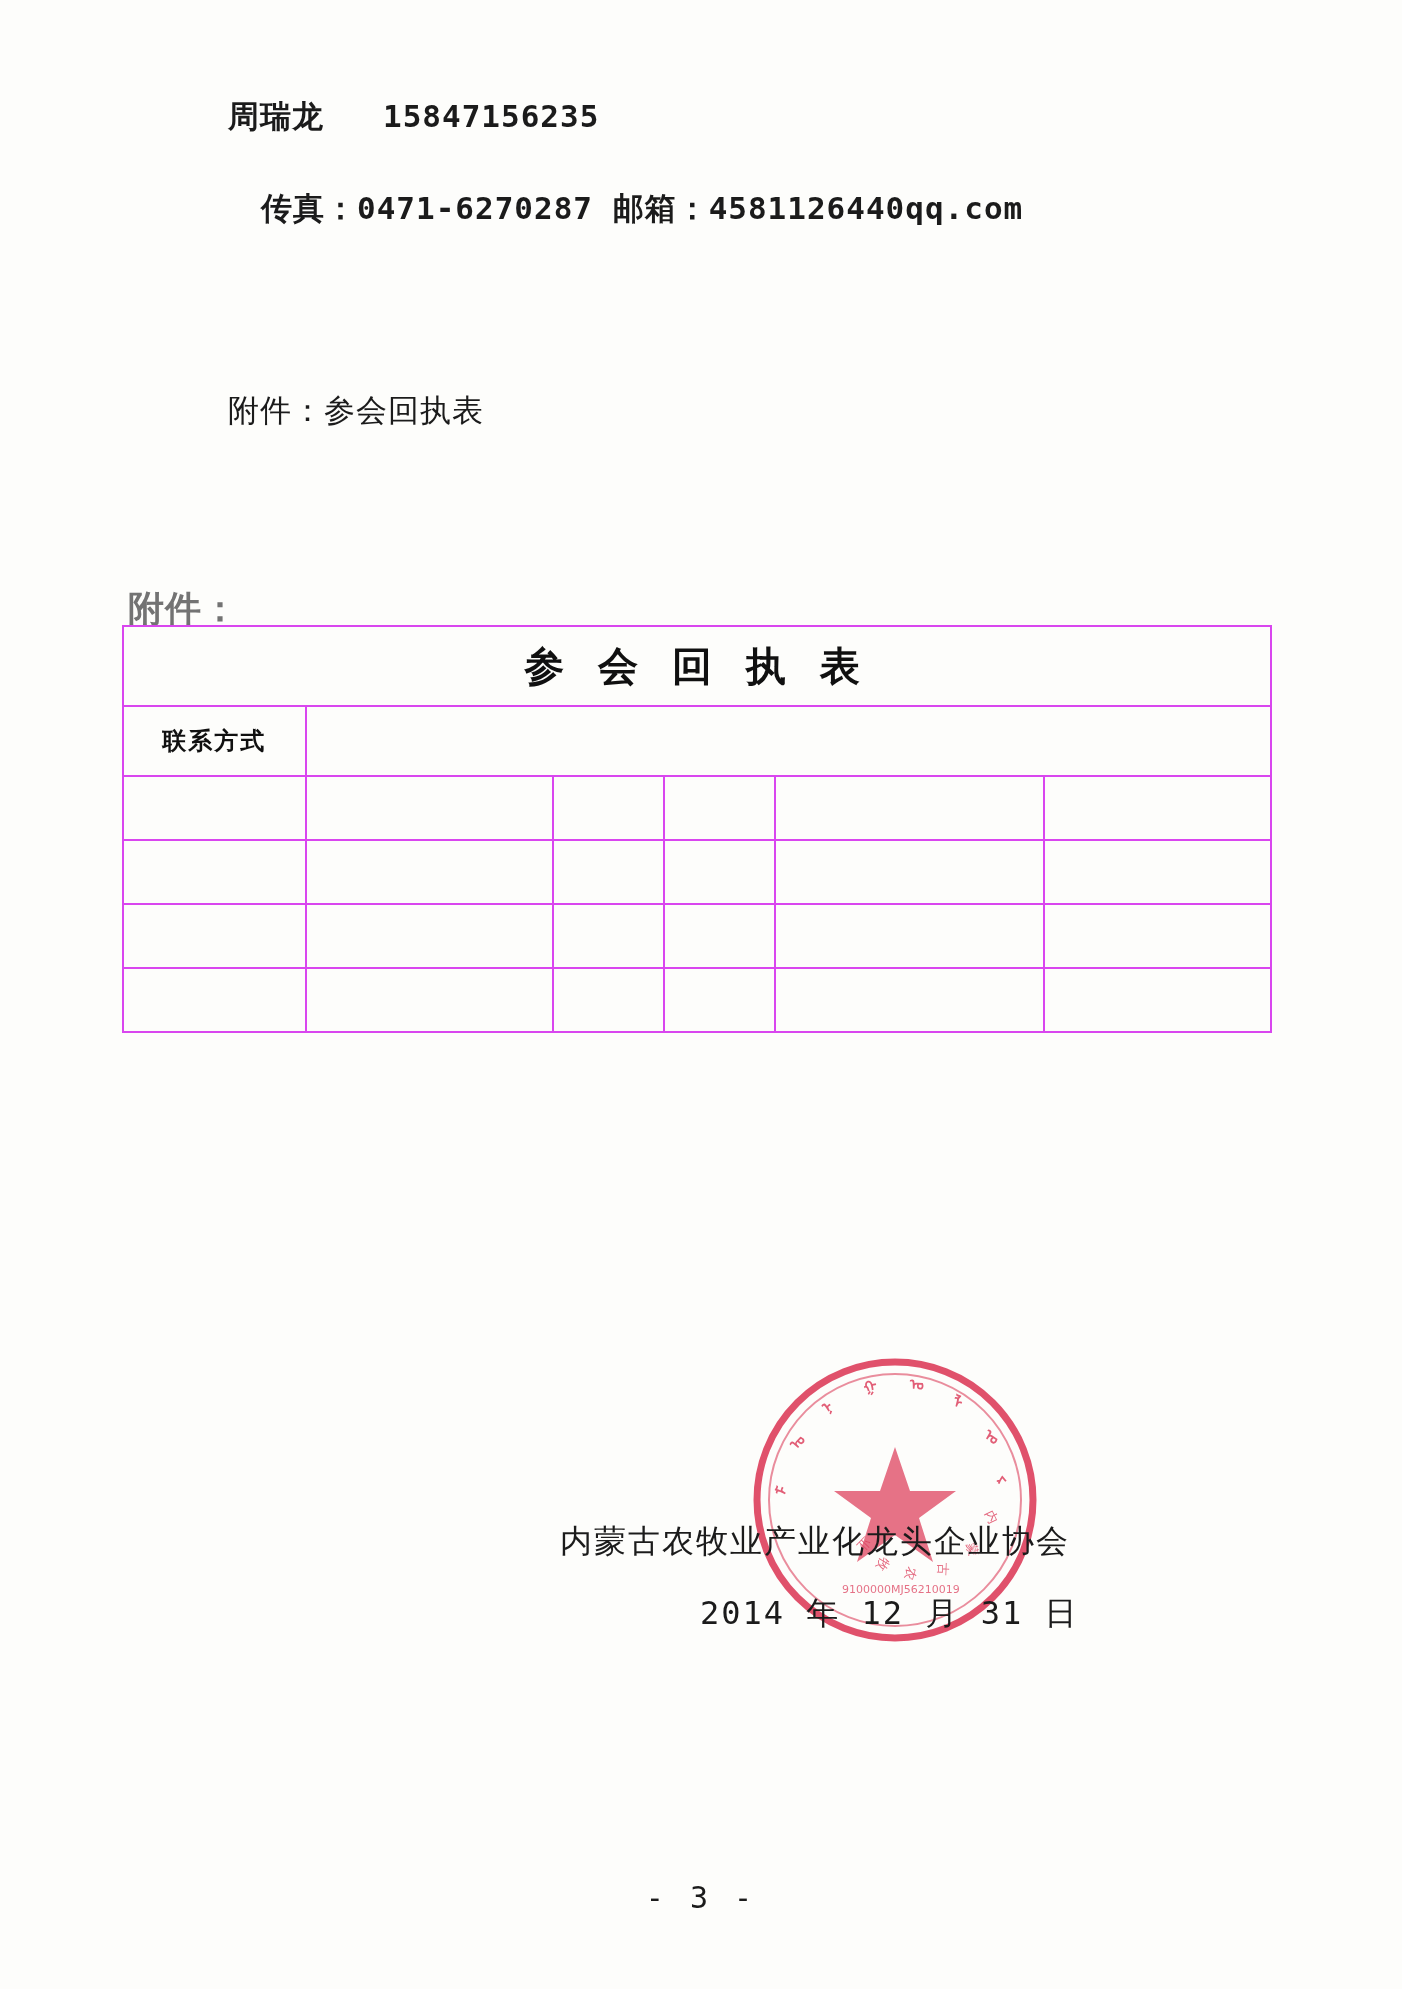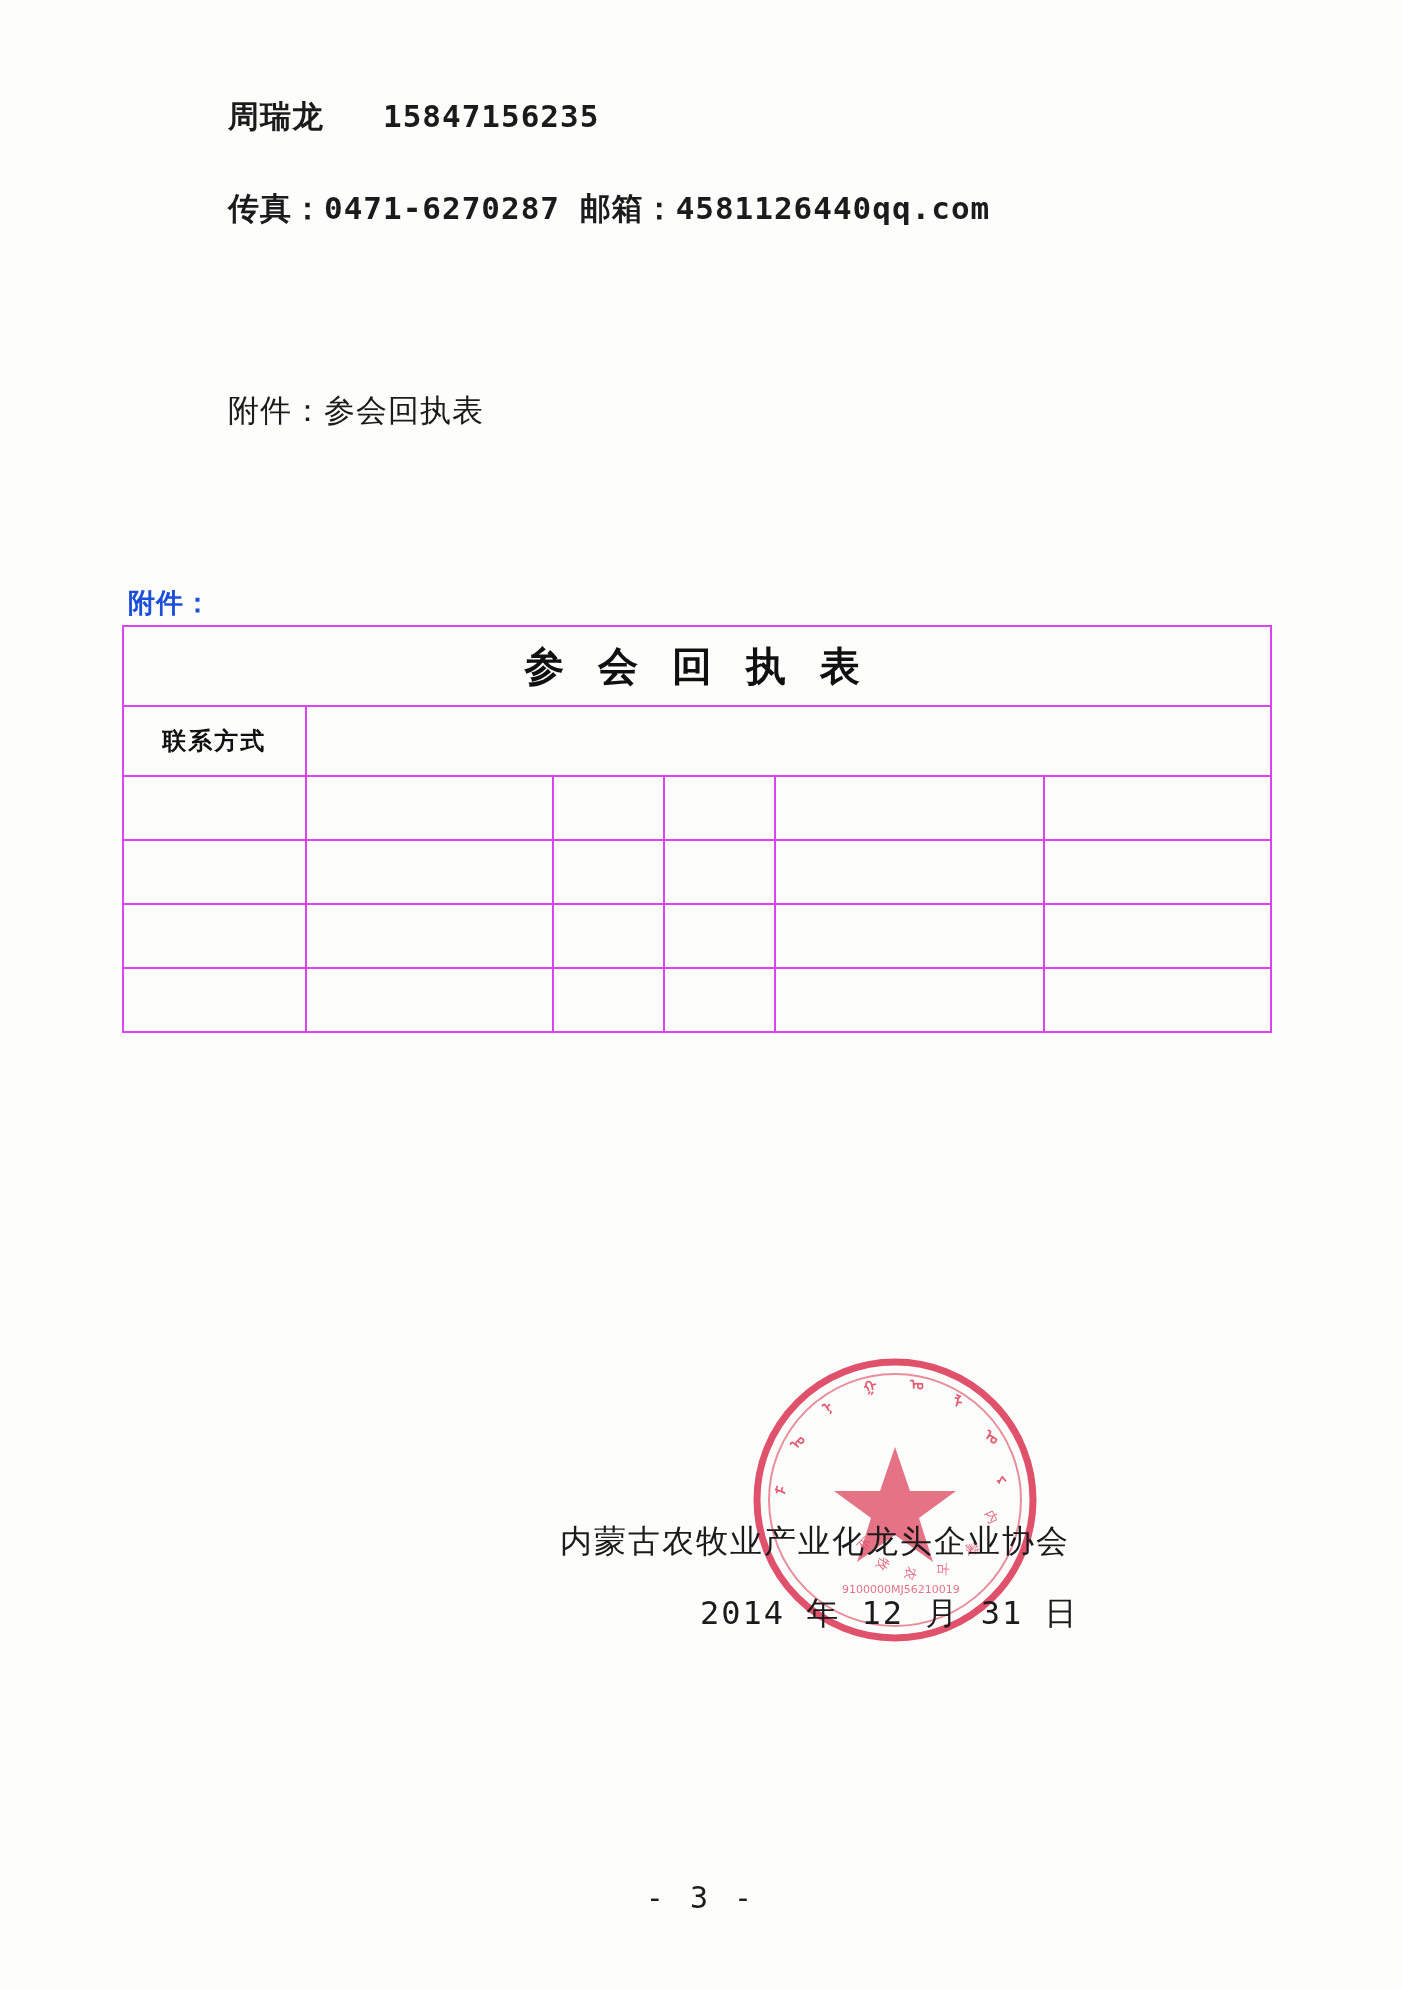--- a/index.html
+++ b/index.html
@@ -33,42 +33,43 @@
   .contact-line {
     font-family: "DejaVu Sans Mono", monospace;
     font-size: 31px;
     letter-spacing: 1px;
     color: #1b1b1b;
     white-space: pre;
     margin-bottom: 50px;
   }
   .contact-line.second {
     margin-bottom: 0;
+    margin-left: 33px;
   }
 
   .attach-note {
     position: absolute;
     left: 228px;
     top: 390px;
     font-family: "DejaVu Sans Mono", monospace;
     font-size: 31px;
     letter-spacing: 1px;
     color: #1b1b1b;
     white-space: pre;
   }
 
   
   .attach-label {
     position: absolute;
     left: 128px;
     top: 585px;
     font-family: "DejaVu Sans", sans-serif;
     font-weight: bold;
-    font-size: 27px;
-    color: #1d4ed8;
+    font-size: 36px;
+    color: #737373;
     letter-spacing: 1px;
   }
 
   
   .receipt-table {
     position: absolute;
     left: 122px;
     top: 625px;
     width: 1150px;
     border-collapse: collapse;

